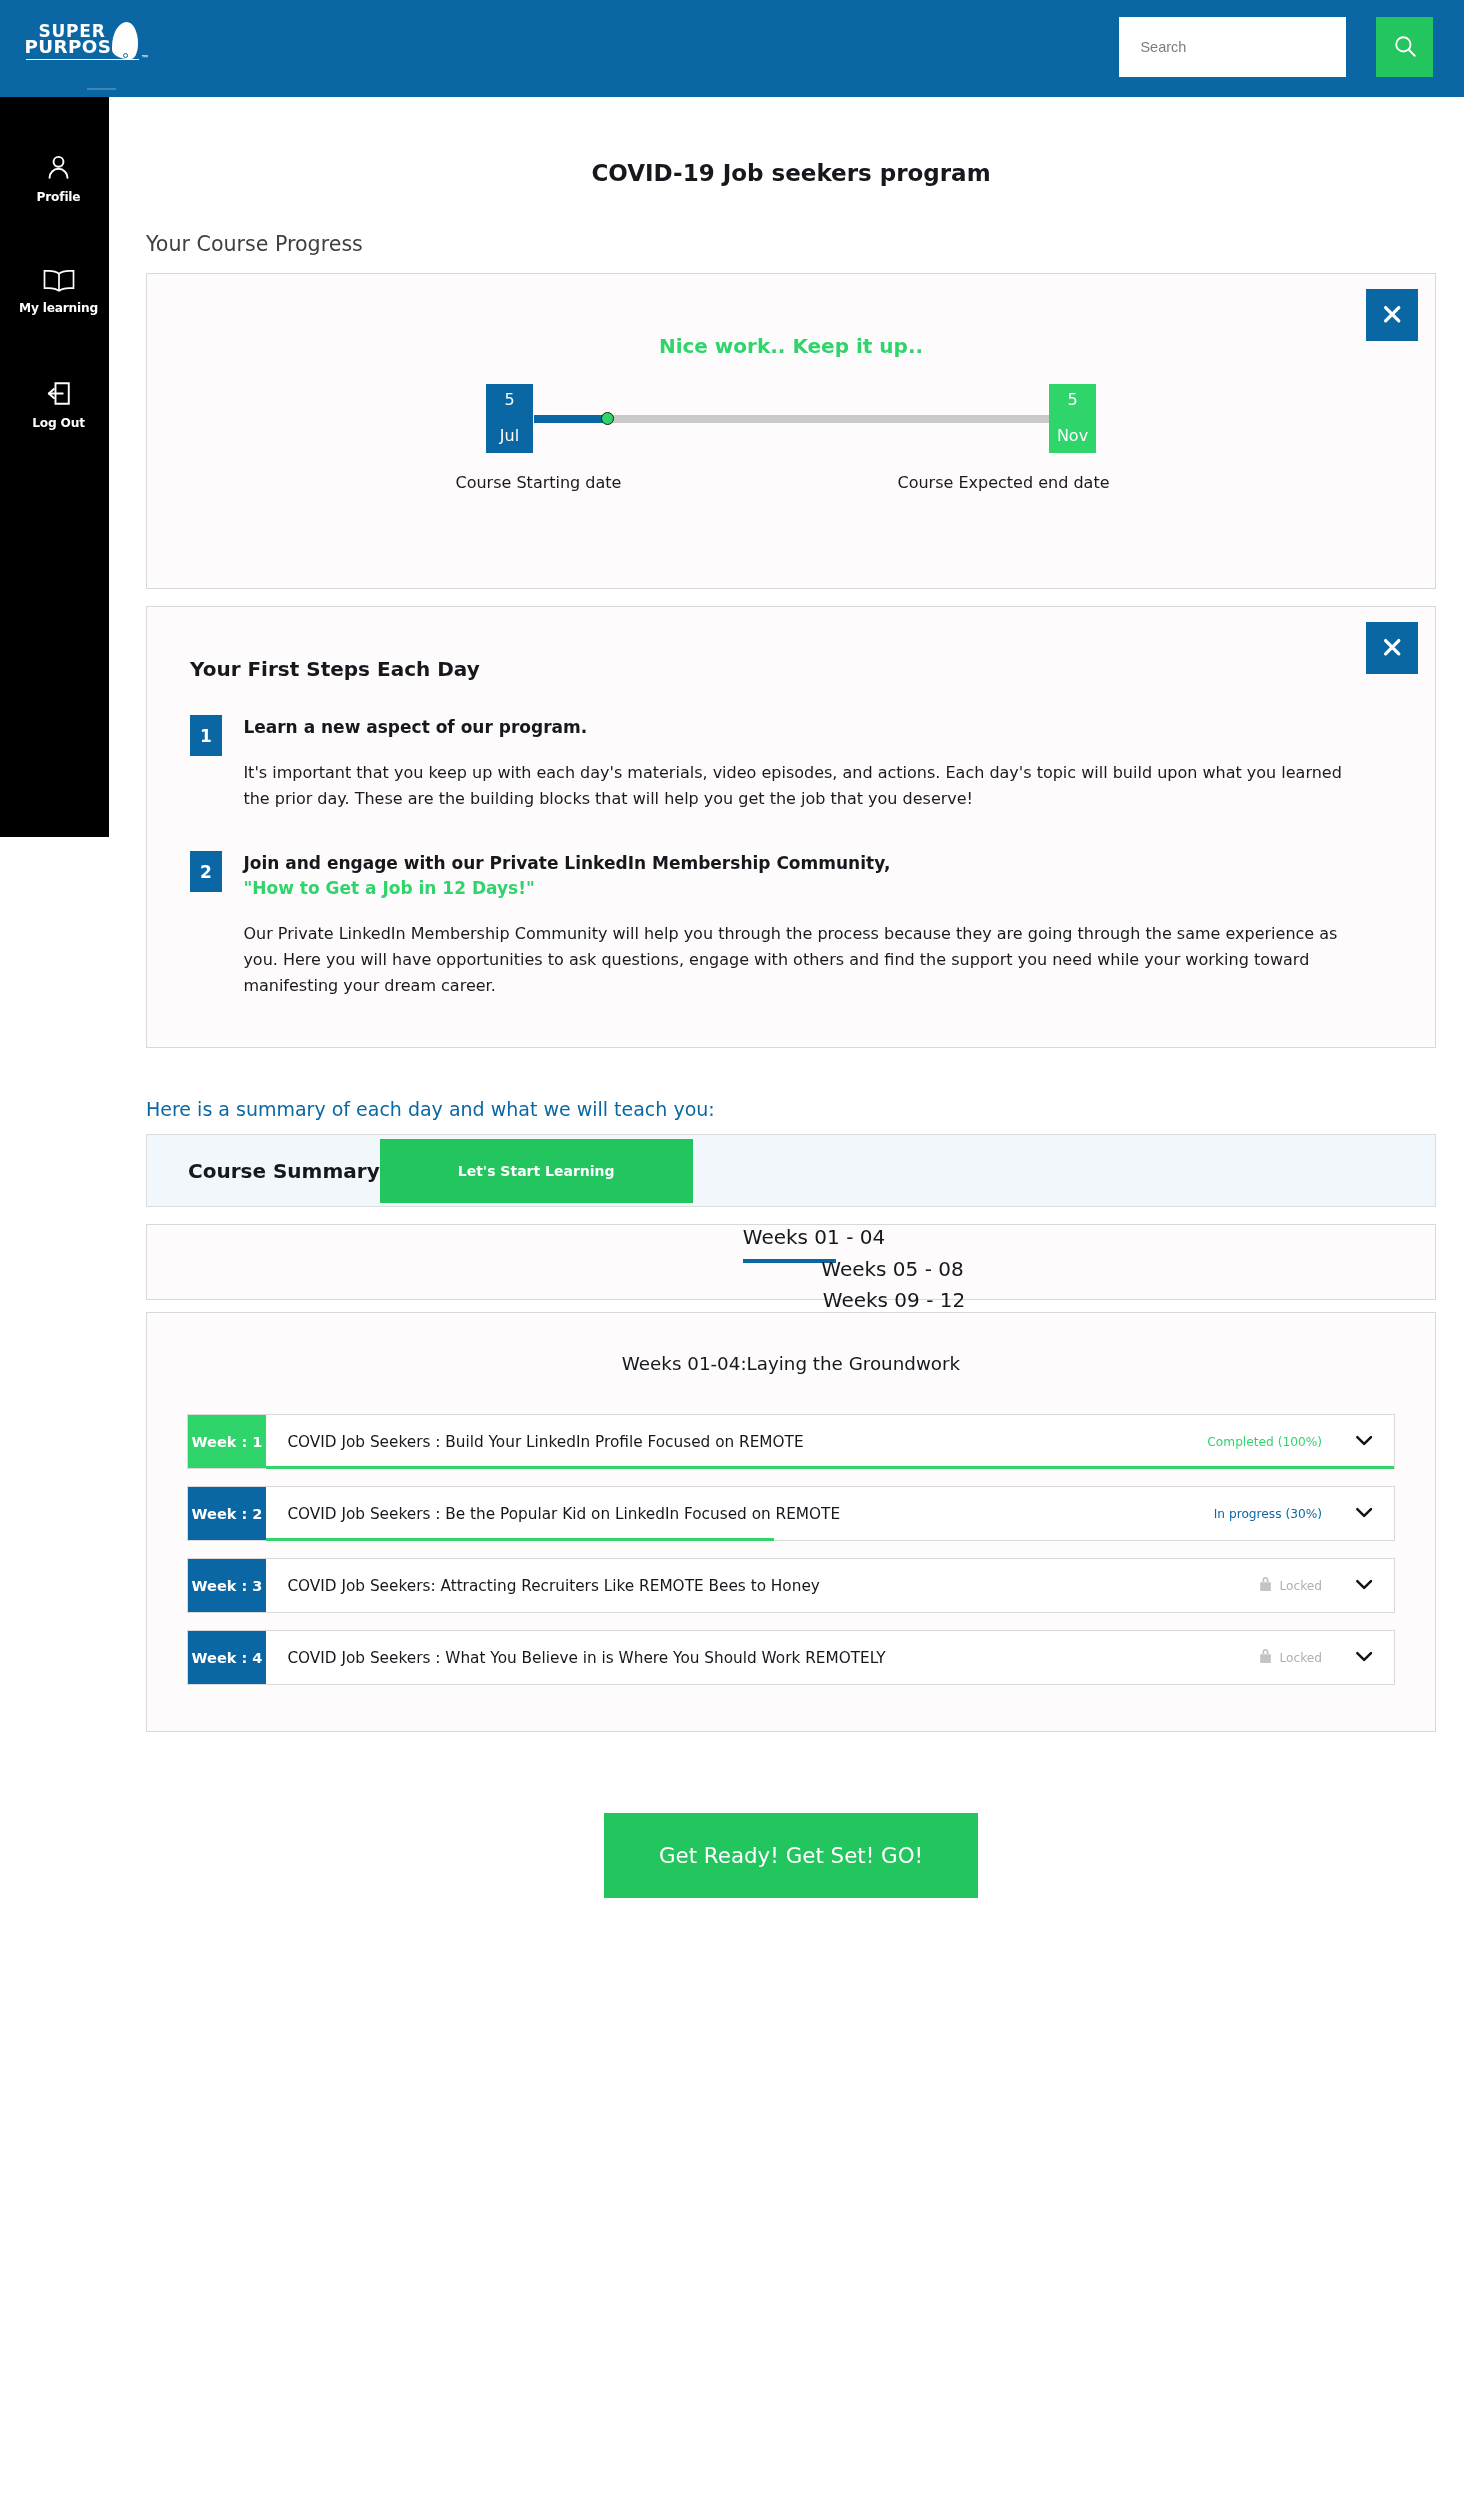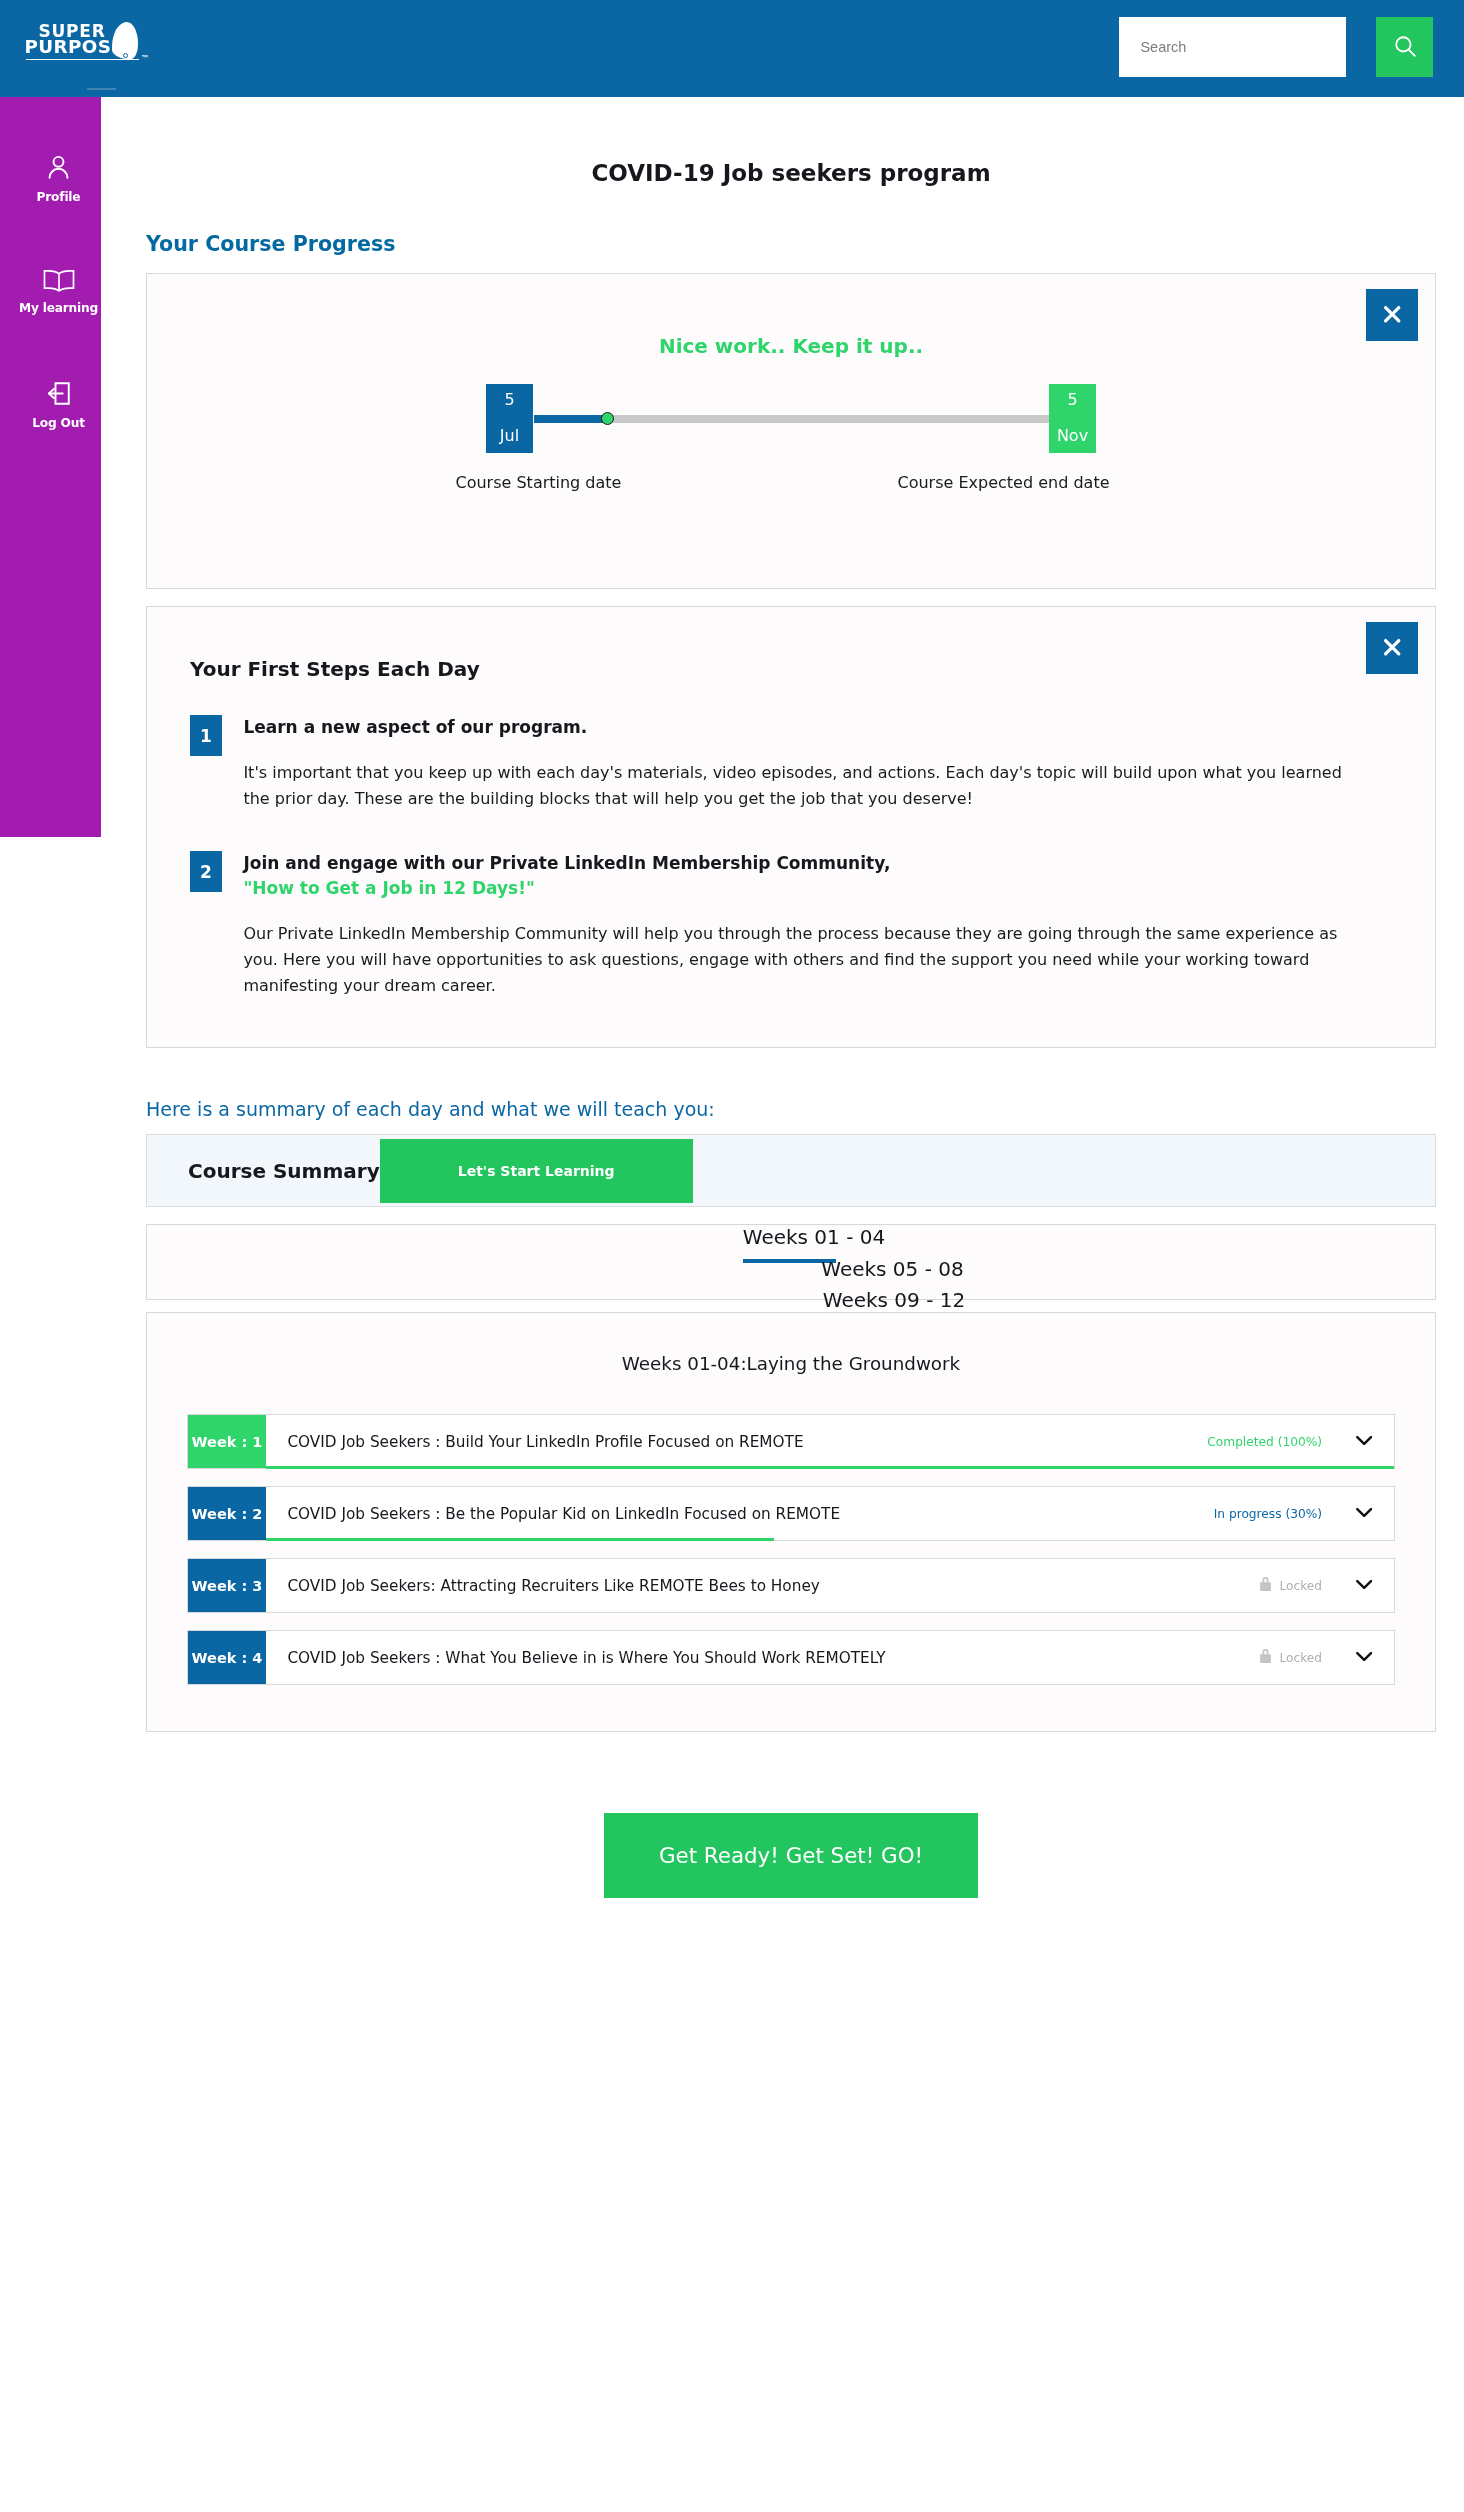--- a/index.html
+++ b/index.html
@@ -82,22 +82,22 @@
   .search-btn {
     width: 57px; height: 60px;
     background: #22c55e;
     border: none; cursor: pointer;
     display: flex; align-items: center; justify-content: center;
   }
 
   
   .sidebar {
     position: absolute; left: 0; top: 0;
-    width: 101px; height: 837px;
-    background: #a21caf;
+    width: 109px; height: 837px;
+    background: #000000;
     z-index: 4;
   }
   .nav { position: absolute; top: 153px; left: 0; width: 117px; }
   .nav-item {
     display: flex; flex-direction: column;
     align-items: center; justify-content: center;
     gap: 4.6px; cursor: pointer;
     color: #ffffff; text-decoration: none;
   }
   .nav-item + .nav-item { margin-top: 64px; }
@@ -114,23 +114,23 @@
     background: #ffffff;
   }
   .page-title {
     text-align: center;
     font-size: 23px; font-weight: 700;
     font-family: "DejaVu Sans", sans-serif;
     color: #16181d;
     padding-top: 63px;
   }
   .section-title {
-    font-size: 20.6px; font-weight: 700;
-    font-family: "DejaVu Sans", sans-serif;
-    color: #0369a1;
+    font-size: 20.6px; font-weight: 400;
+    font-family: "DejaVu Sans", sans-serif;
+    color: #404040;
     margin: 46px 0 0 29px;
   }
 
   .card {
     position: relative;
     margin: 17px 29px 0 29px;
     background: #fdfbfc;
     border: 0.8px solid #d8d8d8;
   }
   .close-btn {

